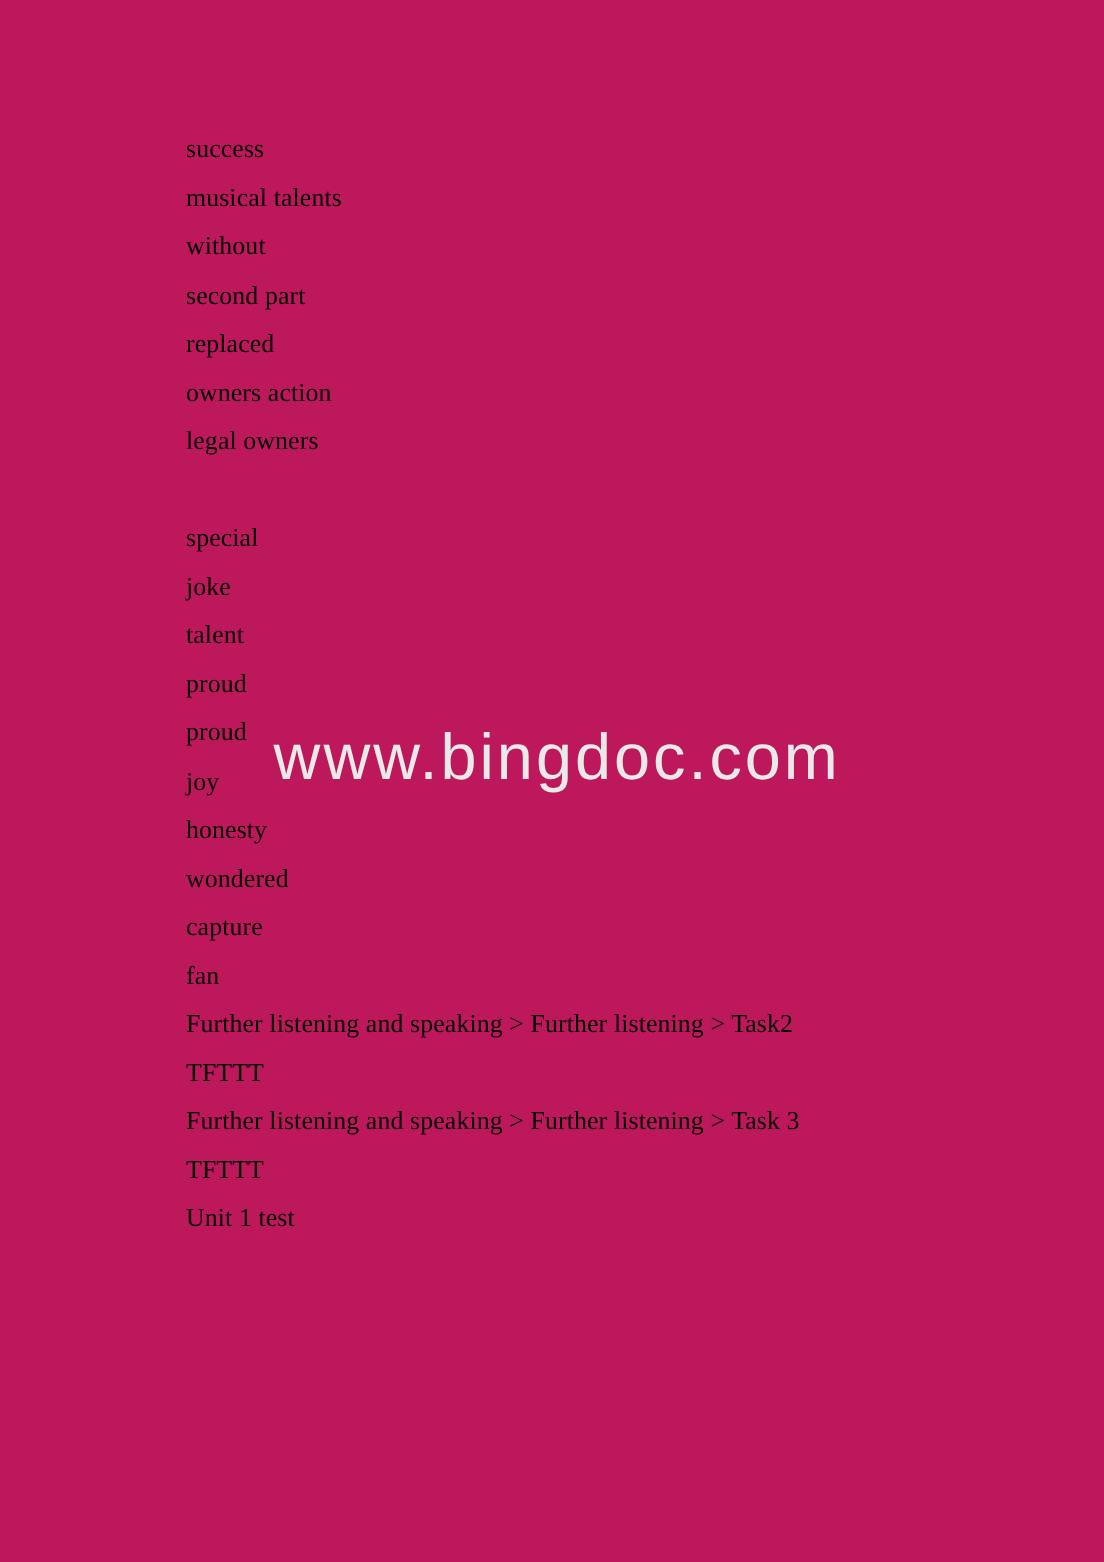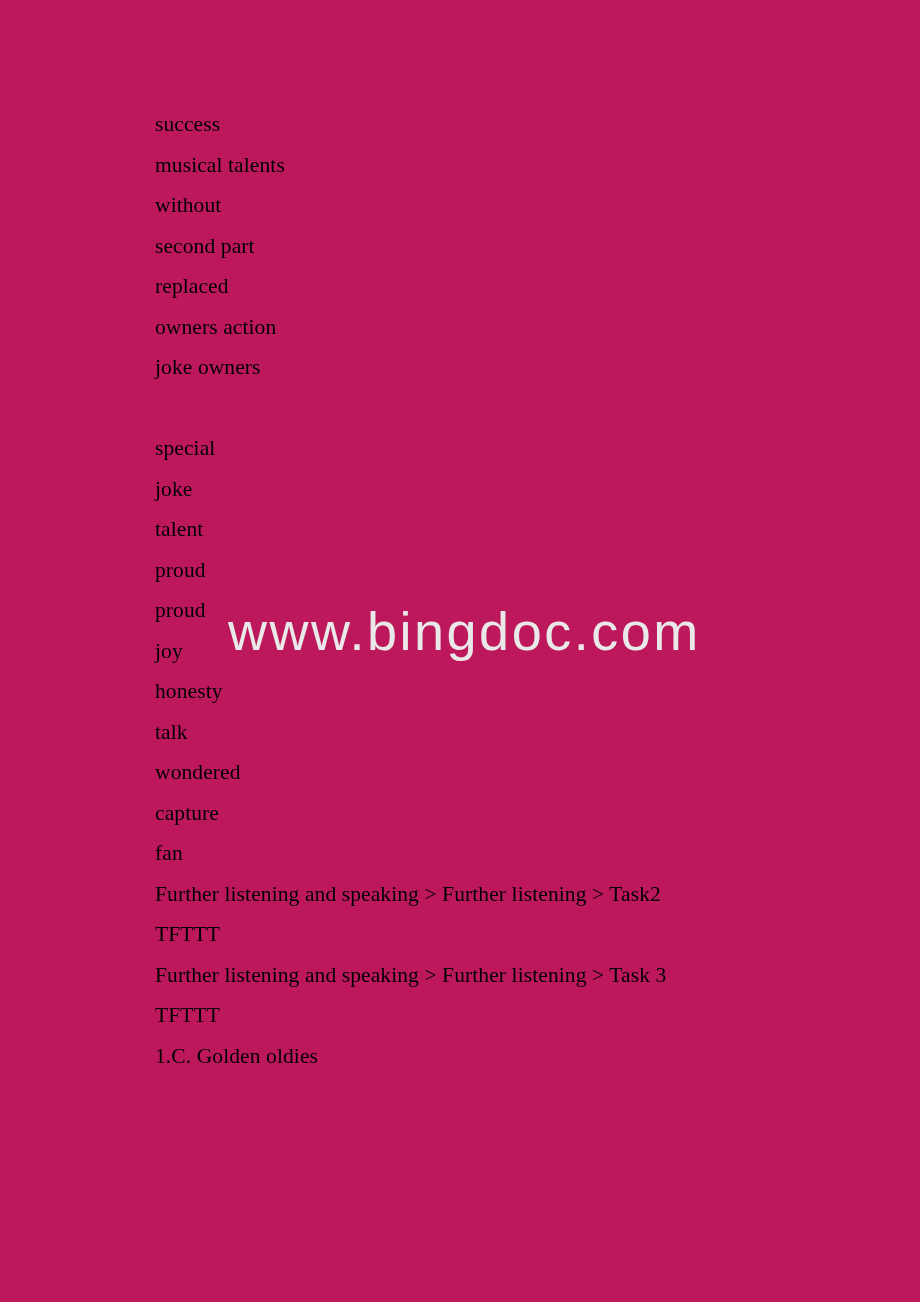--- a/index.html
+++ b/index.html
@@ -69,38 +69,37 @@
   <div class="watermark">www.bingdoc.com</div>
 
   <div class="content">
 
     <div class="line">success</div>
     <div class="line">musical talents</div>
     <div class="line">without</div>
     <div class="line">second part</div>
     <div class="line">replaced</div>
     <div class="line">owners action</div>
-    <div class="line">joke owners</div>
+    <div class="line">legal owners</div>
 
     <div class="line blank"></div>
 
     <div class="line">special</div>
     <div class="line">joke</div>
     <div class="line">talent</div>
     <div class="line">proud</div>
     <div class="line">proud</div>
     <div class="line">joy</div>
     <div class="line">honesty</div>
-    <div class="line">talk</div>
     <div class="line">wondered</div>
     <div class="line">capture</div>
     <div class="line">fan</div>
 
     <div class="line tight">Further listening and speaking &gt; Further listening &gt; Task2</div>
     <div class="line tight">TFTTT</div>
 
     <div class="line tight">Further listening and speaking &gt; Further listening &gt; Task 3</div>
     <div class="line tight">TFTTT</div>
 
-    <div class="line tight">1.C. Golden oldies</div>
+    <div class="line tight">Unit 1 test</div>
 
   </div>
 </div>
 
 </body></html>

